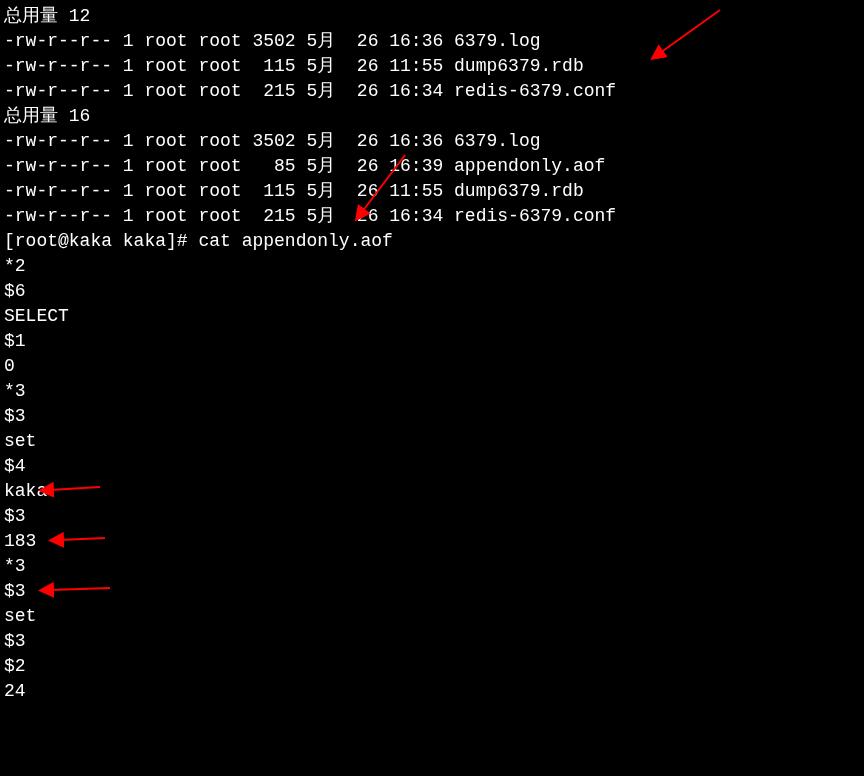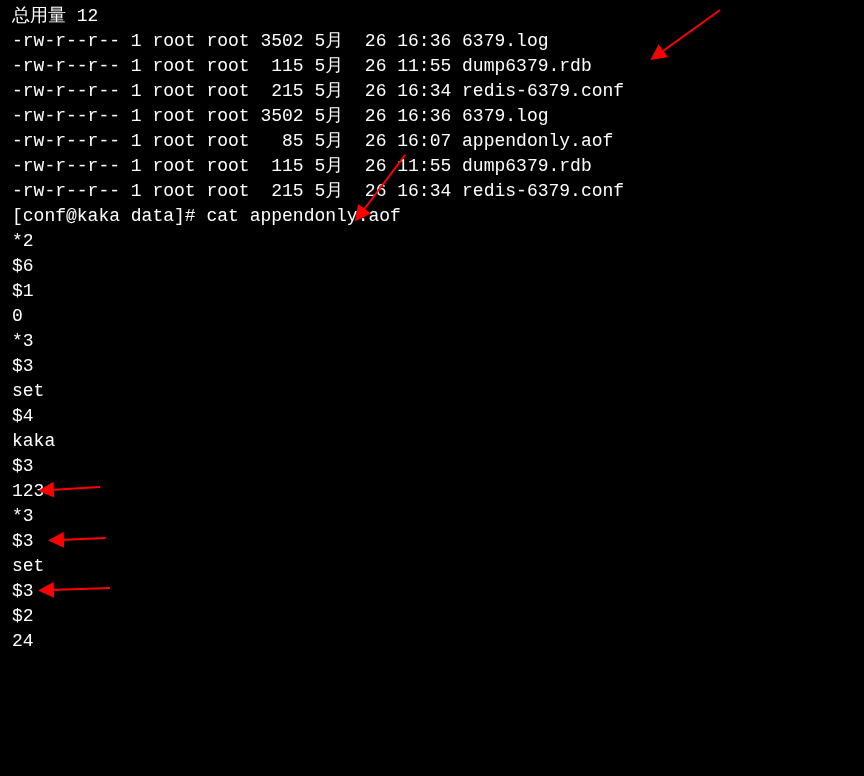--- a/index.html
+++ b/index.html
@@ -11,55 +11,56 @@
     font-size: 18px;
     line-height: 25px;
     width: 864px;
     height: 776px;
     box-sizing: border-box;
     overflow: hidden;
     position: relative;
   }
   .line {
     white-space: pre;
-    margin-left: 8px;
   }
   svg.annotations {
     position: absolute;
     left: 0;
     top: 0;
     width: 864px;
     height: 776px;
     pointer-events: none;
   }
 </style>
 </head>
 <body>
 
 <div id="terminal">
     <div class="line">总用量 12</div>
     <div class="line">-rw-r--r-- 1 root root 3502 5月  26 16:36 6379.log</div>
     <div class="line">-rw-r--r-- 1 root root  115 5月  26 11:55 dump6379.rdb</div>
     <div class="line">-rw-r--r-- 1 root root  215 5月  26 16:34 redis-6379.conf</div>
+    <div class="line">总用量 16</div>
     <div class="line">-rw-r--r-- 1 root root 3502 5月  26 16:36 6379.log</div>
-    <div class="line">-rw-r--r-- 1 root root   85 5月  26 16:07 appendonly.aof</div>
+    <div class="line">-rw-r--r-- 1 root root   85 5月  26 16:39 appendonly.aof</div>
     <div class="line">-rw-r--r-- 1 root root  115 5月  26 11:55 dump6379.rdb</div>
     <div class="line">-rw-r--r-- 1 root root  215 5月  26 16:34 redis-6379.conf</div>
-    <div class="line">[conf@kaka data]# cat appendonly.aof</div>
+    <div class="line">[root@kaka kaka]# cat appendonly.aof</div>
     <div class="line">*2</div>
     <div class="line">$6</div>
+    <div class="line">SELECT</div>
     <div class="line">$1</div>
     <div class="line">0</div>
     <div class="line">*3</div>
     <div class="line">$3</div>
     <div class="line">set</div>
     <div class="line">$4</div>
     <div class="line">kaka</div>
     <div class="line">$3</div>
-    <div class="line">123</div>
+    <div class="line">183</div>
     <div class="line">*3</div>
     <div class="line">$3</div>
     <div class="line">set</div>
     <div class="line">$3</div>
     <div class="line">$2</div>
     <div class="line">24</div>
   </div>
 
 <svg class="annotations" viewBox="0 0 864 776">
   <defs>

